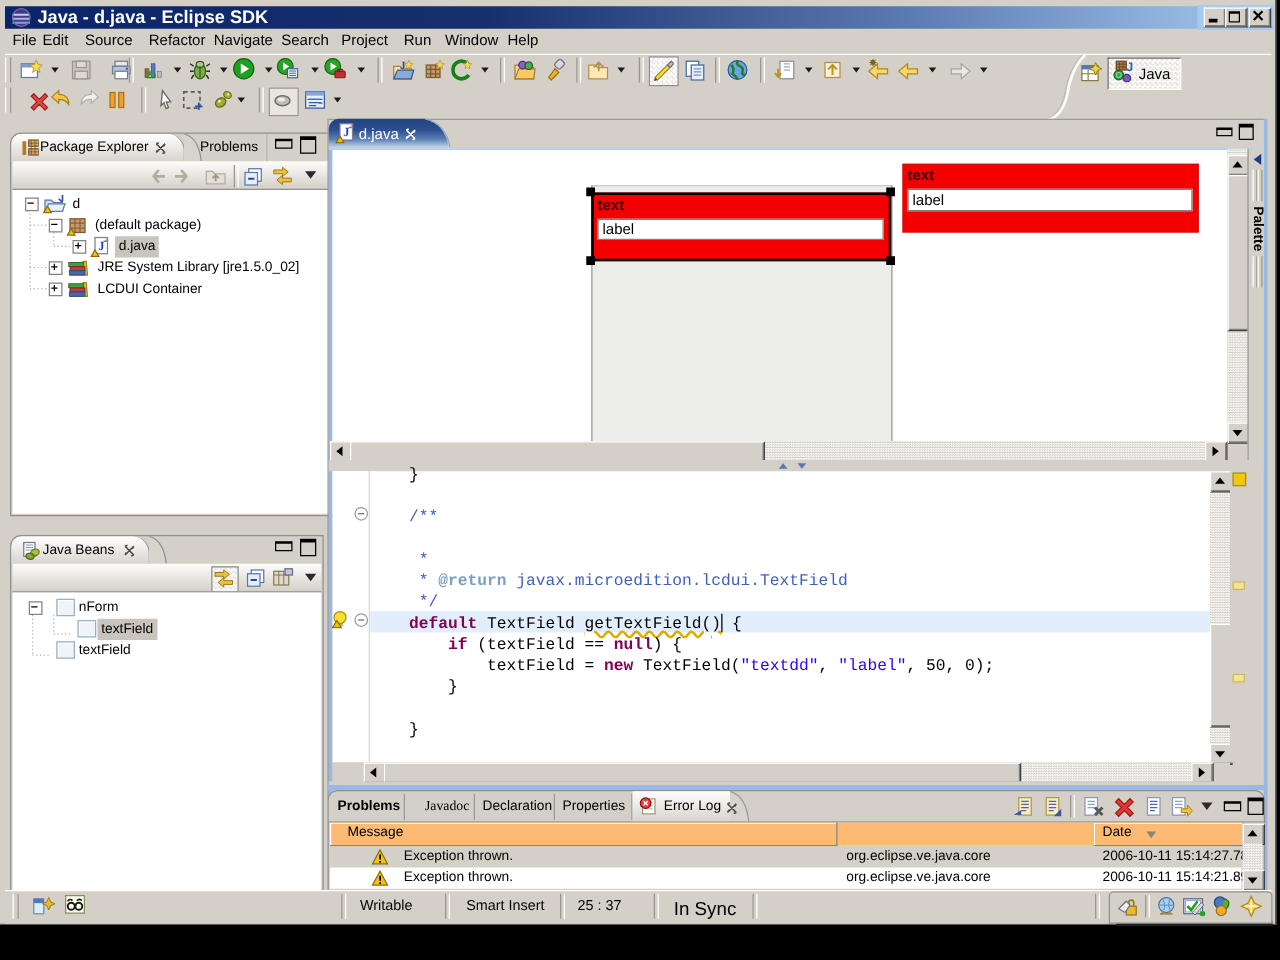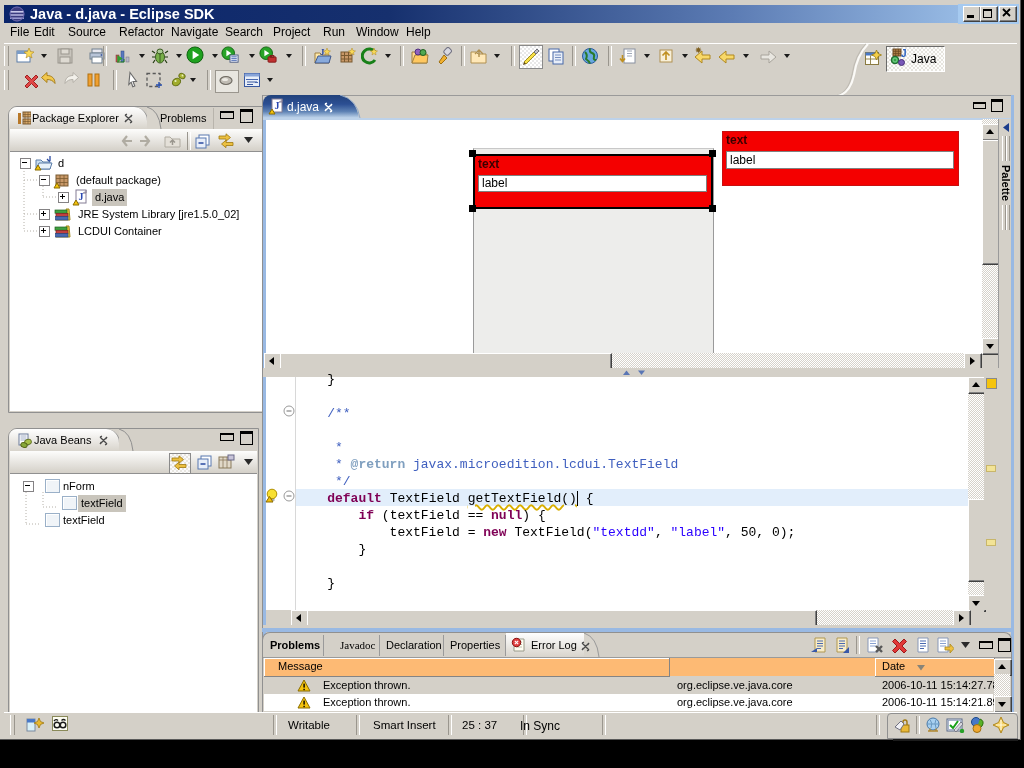--- a/index.html
+++ b/index.html
@@ -699,21 +699,21 @@
    <circle cx="11" cy="9" r="2.8" fill="none" stroke="#1a1a1a" stroke-width="1.5"></circle>
    <path d="M2 5 Q4 2.5 6 4.5 M7.8 9 Q8 7.5 8.8 9 M9.5 4.5 Q11.5 2.5 13.5 4.5" stroke="#1a1a1a" stroke-width="1.3" fill="none"></path>
  </svg>
  <div class="abs" style="left:273px;top:715px;width:2px;height:20px;border-left:1px solid #9a968e;border-right:1px solid #fff;"></div>
  <div class="abs" style="left:288px;top:719px;font-size:11.5px;">Writable</div>
  <div class="abs" style="left:356px;top:715px;width:2px;height:20px;border-left:1px solid #9a968e;border-right:1px solid #fff;"></div>
  <div class="abs" style="left:373px;top:719px;font-size:11.5px;">Smart Insert</div>
  <div class="abs" style="left:448px;top:715px;width:2px;height:20px;border-left:1px solid #9a968e;border-right:1px solid #fff;"></div>
  <div class="abs" style="left:462px;top:719px;font-size:11.5px;">25 : 37</div>
  <div class="abs" style="left:523px;top:715px;width:2px;height:20px;border-left:1px solid #9a968e;border-right:1px solid #fff;"></div>
- <div class="abs" style="left:520px;top:719px;font-size:12px;">In Sync</div>
+ <div class="abs" style="left:539px;top:719px;font-size:15px;">In Sync</div>
  <div class="abs" style="left:602px;top:715px;width:2px;height:20px;border-left:1px solid #9a968e;border-right:1px solid #fff;"></div>
  <div class="abs" style="left:876px;top:715px;width:2px;height:20px;border-left:1px solid #9a968e;border-right:1px solid #fff;"></div>
 
  <div class="abs" style="left:893px;top:737px;width:125px;height:4px;background:#1c1c1c;"></div>
  <div class="abs" style="left:887px;top:713px;width:129px;height:24px;background:#d4d0c8;border:1px solid #909090;border-radius:4px 4px 0 0;"></div>
  <svg class="abs" style="left:893px;top:717px;" width="18" height="17">
    <rect x="8" y="8" width="8" height="7" fill="#e8b838" stroke="#a07810"></rect>
    <path d="M10 8 L10 5 Q10 3 12 3 Q14 3 14 5 L14 8" fill="none" stroke="#a07810" stroke-width="1.4"></path>
    <path d="M2 10 L8 4 L11 7 L7 13 Z" fill="#f0f0f4" stroke="#707080"></path>
  </svg>

